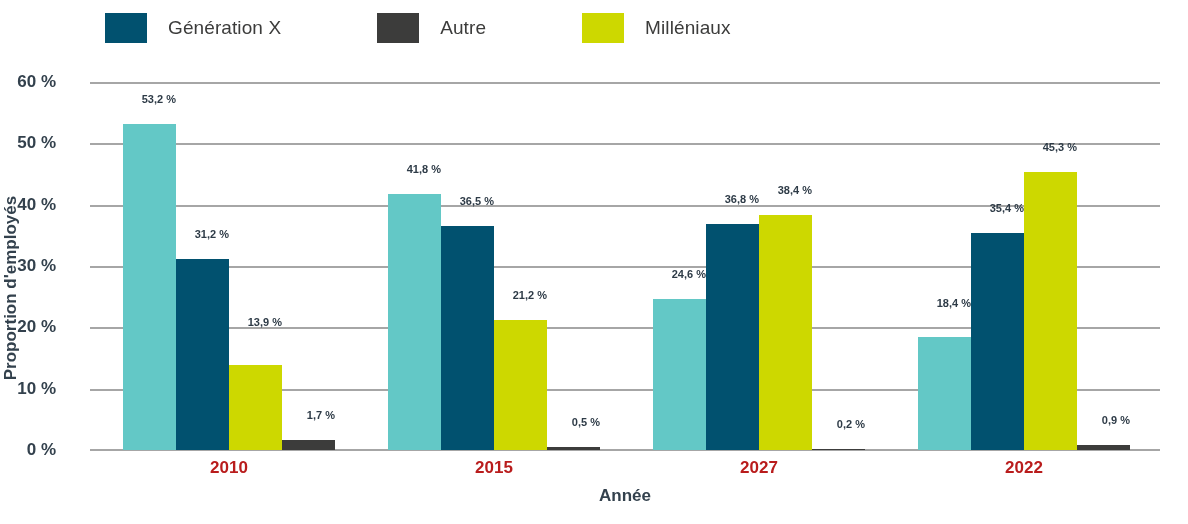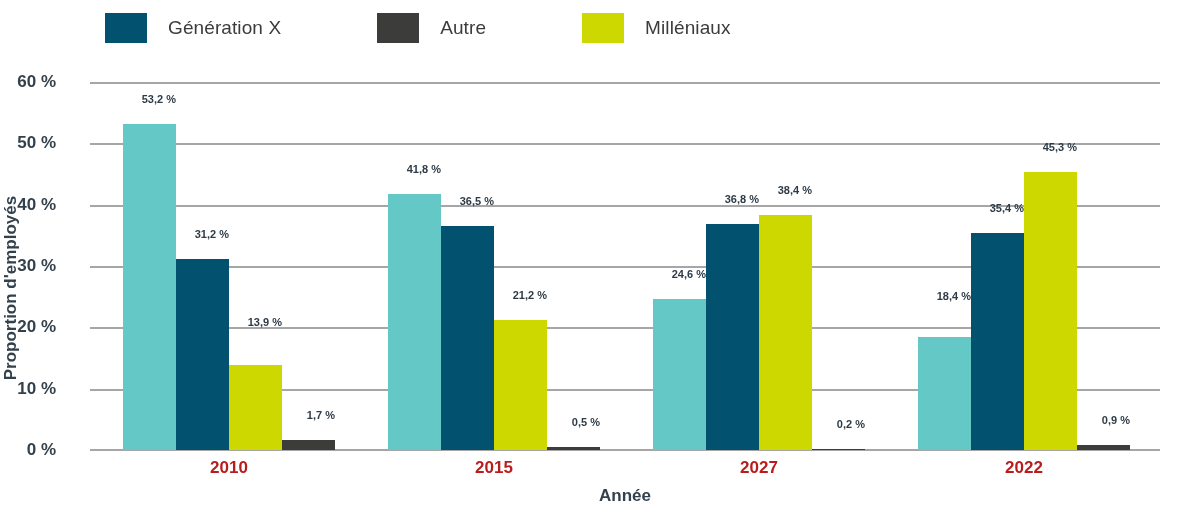--- a/index.html
+++ b/index.html
@@ -256,21 +256,21 @@
         </div>
         <div class="bar-wrap" style="left:159px;">
           <div class="bar" style="height:1.2px;background:#3c3c3b"></div>
           <div class="bar-label" style="bottom:1.2px">0,2 %</div>
         </div>
       </div>
 
       <div class="group" style="left:828px;width:212px;">
         <div class="bar-wrap" style="left:0px;">
           <div class="bar" style="height:112.9px;background:#63c8c6"></div>
-          <div class="bar-label" style="bottom:129px">18,4 %</div>
+          <div class="bar-label" style="bottom:122px">18,4 %</div>
         </div>
         <div class="bar-wrap" style="left:53px;">
           <div class="bar" style="height:217.1px;background:#01516f"></div>
           <div class="bar-label" style="bottom:217.1px">35,4 %</div>
         </div>
         <div class="bar-wrap" style="left:106px;">
           <div class="bar" style="height:277.8px;background:#cdd800"></div>
           <div class="bar-label" style="bottom:277.8px">45,3 %</div>
         </div>
         <div class="bar-wrap" style="left:159px;">

